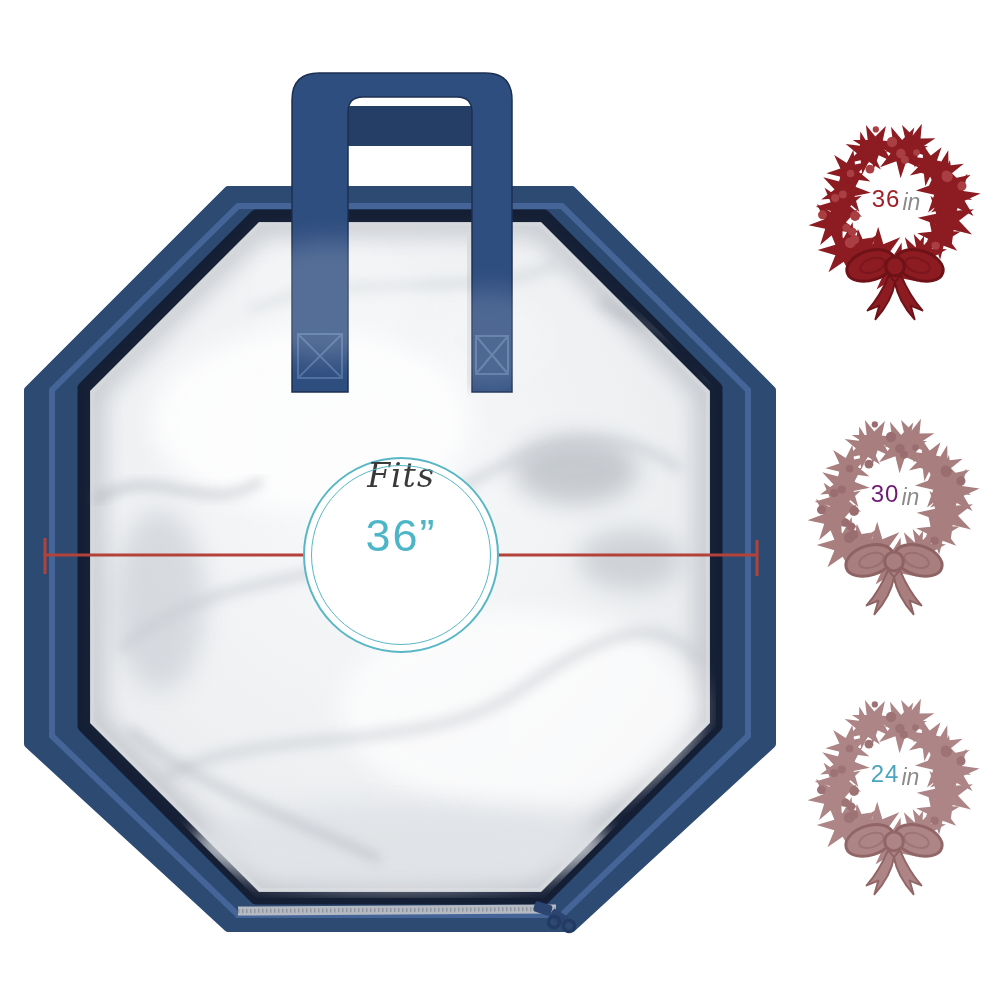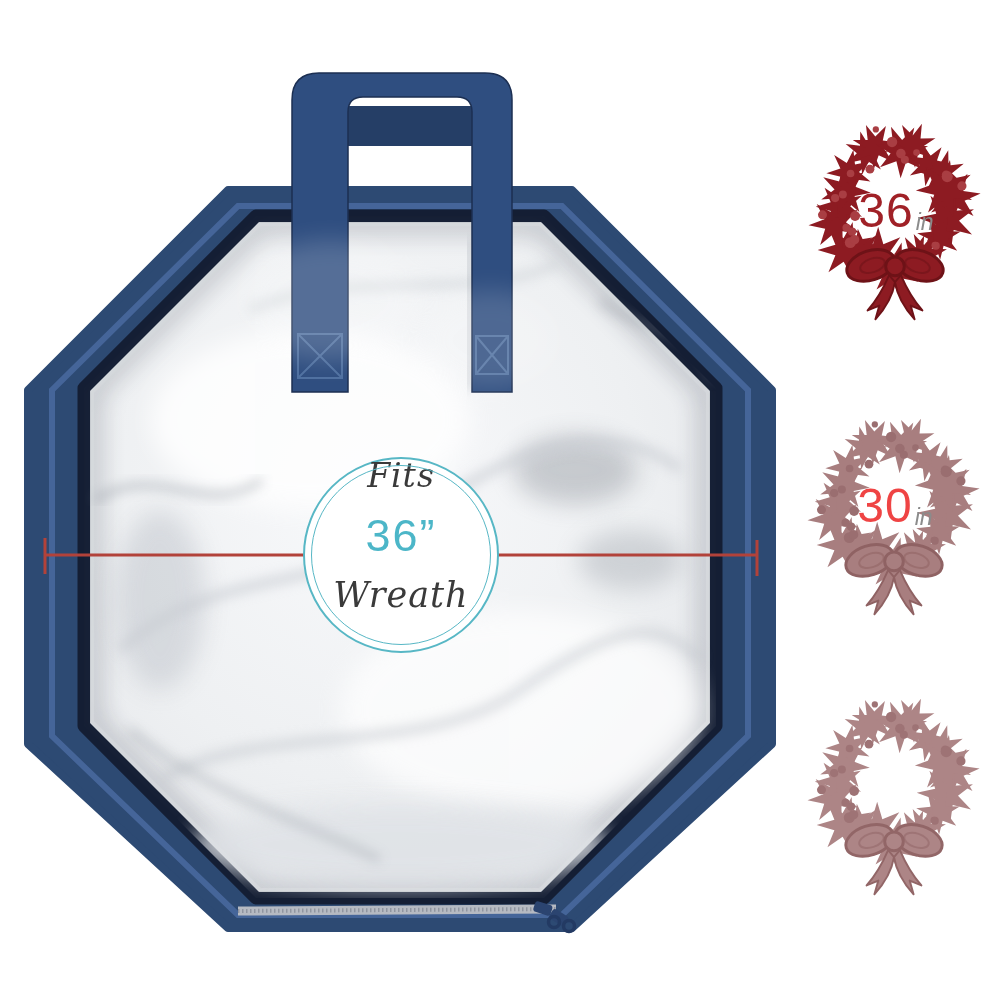--- a/index.html
+++ b/index.html
@@ -15,21 +15,21 @@
   .script-text{font-family:"DejaVu Serif",serif;font-style:italic;color:var(--script,#3a3a3a);
     line-height:1.05;letter-spacing:1px;}
   #badge-fits{font-size:33px;}
   #badge-size{font-size:45px;color:var(--size-text,#4cb6c8);font-weight:300;
     letter-spacing:2px;line-height:1.1;margin:17px 0;}
   #badge-wreath{font-size:35px;}
   
   .wreath{position:absolute;width:196px;height:227px;}
   .wreath svg{position:absolute;left:0;top:0;width:196px;height:227px;}
   .wreath-size{position:absolute;left:0;right:0;top:84px;text-align:center;line-height:1;}
-  .wreath-size .num{font-size:48px;font-weight:300;letter-spacing:1px;}
+  .wreath-size .num{font-size:24px;font-weight:300;letter-spacing:1px;}
   .wreath-size .unit{font-size:23px;font-style:italic;position:relative;top:3px;left:2px;}
   #wreath-1{left:797px;top:103px;}
   #wreath-2{left:796px;top:398px;}
   #wreath-3{left:796px;top:678px;}
 </style>
 </head>
 <body>
 
 <div id="stage" style="--ring: #57b7c5; --size-text: #4cb6c8; --script: #3a3a3a; --dim: #b2423a; --navy: #2d4a73; --navy-dark: #1d3050; --handle: #2f4e80; --handle-dark: #253e66; --stripe: #47669b; --tape: #b6bac2;">
 
@@ -112,21 +112,20 @@
       <line x1="45" y1="555" x2="310" y2="555"></line>
       <line x1="490" y1="555" x2="757" y2="555"></line>
       <line x1="757" y1="540" x2="757" y2="576"></line>
     </g>
   </svg>
 
   <div id="size-badge">
     <div class="inner-ring"></div>
     <div id="badge-fits" class="script-text">Fits</div>
     <div id="badge-size">36”</div>
-    <div id="badge-wreath" class="script-text">Wreath</div>
   </div>
 
   <div id="wreath-1" class="wreath">
     <svg viewBox="0 0 200 232">
         <polygon points="157.6,124.3 154.0,106.6 136.8,112.0 148.3,98.1 133.3,88.0 151.4,88.4 149.9,70.4 160.9,84.8 174.1,72.4 169.7,90.0 187.5,92.5 171.1,100.0 180.2,115.6 164.1,107.4" fill="#8d1b22"></polygon>
         <polygon points="123.2,117.2 142.1,113.1 136.2,94.8 151.1,107.0 161.8,90.9 161.5,110.2 180.7,108.5 165.4,120.4 178.7,134.3 160.0,129.8 157.4,148.9 149.2,131.4 132.6,141.2 141.3,124.0" fill="#8d1b22"></polygon>
         <polygon points="154.2,116.4 152.4,131.0 167.2,131.4 154.6,139.1 163.6,150.9 149.7,145.8 146.1,160.2 141.3,146.1 127.9,152.3 135.9,139.8 122.7,133.1 137.4,131.6 134.4,117.1 144.8,127.7" fill="#8d1b22"></polygon>
         <polygon points="130.3,179.1 125.6,164.3 111.4,170.4 120.1,157.6 106.4,150.2 121.9,149.0 119.1,133.8 129.7,145.1 139.9,133.4 137.6,148.8 153.1,149.4 139.7,157.2 148.8,169.8 134.4,164.2" fill="#8d1b22"></polygon>
         <polygon points="129.8,135.5 128.8,150.2 143.5,149.8 131.3,158.1 140.9,169.4 126.8,165.1 123.9,179.6 118.5,165.8 105.4,172.6 112.7,159.8 99.2,153.8 113.8,151.6 110.1,137.3 121.0,147.3" fill="#8d1b22"></polygon>
         <polygon points="124.0,182.7 106.3,179.0 104.5,196.9 96.3,180.8 81.1,190.5 88.7,174.1 71.6,168.3 89.1,164.0 83.0,147.0 97.3,158.0 106.8,142.6 107.1,160.7 125.1,158.5 111.1,170.0" fill="#8d1b22"></polygon>
@@ -237,21 +236,21 @@
           <ellipse cx="75" cy="166" rx="25" ry="15" transform="rotate(-18 75 166)"></ellipse>
           <ellipse cx="125" cy="166" rx="25" ry="15" transform="rotate(18 125 166)"></ellipse>
           <path d="M94,176 C88,190 81,202 72,212 L84,207 L80,221 C91,209 98,195 100,183 Z" stroke-width="2"></path>
           <path d="M106,176 C112,190 119,202 128,212 L116,207 L120,221 C109,209 102,195 100,183 Z" stroke-width="2"></path>
           <ellipse cx="77" cy="166" rx="13" ry="7" transform="rotate(-18 77 166)" fill="none" stroke-width="2" opacity="0.55"></ellipse>
           <ellipse cx="123" cy="166" rx="13" ry="7" transform="rotate(18 123 166)" fill="none" stroke-width="2" opacity="0.55"></ellipse>
           <circle cx="100" cy="167" r="9.5"></circle>
         </g>
       </svg>
     <div class="wreath-size">
-      <span class="num" style="color: #ef4444; text-align: center;">30</span><span class="unit" style="color: rgb(139, 139, 139);">in</span>
+      <span class="num" style="color: #701a75; text-align: center;">30</span><span class="unit" style="color: rgb(139, 139, 139);">in</span>
     </div>
   </div>
 
   <div id="wreath-3" class="wreath">
     <svg viewBox="0 0 200 232">
         <polygon points="157.6,124.3 154.0,106.6 136.8,112.0 148.3,98.1 133.3,88.0 151.4,88.4 149.9,70.4 160.9,84.8 174.1,72.4 169.7,90.0 187.5,92.5 171.1,100.0 180.2,115.6 164.1,107.4" fill="#ad8586"></polygon>
         <polygon points="123.2,117.2 142.1,113.1 136.2,94.8 151.1,107.0 161.8,90.9 161.5,110.2 180.7,108.5 165.4,120.4 178.7,134.3 160.0,129.8 157.4,148.9 149.2,131.4 132.6,141.2 141.3,124.0" fill="#ad8586"></polygon>
         <polygon points="154.2,116.4 152.4,131.0 167.2,131.4 154.6,139.1 163.6,150.9 149.7,145.8 146.1,160.2 141.3,146.1 127.9,152.3 135.9,139.8 122.7,133.1 137.4,131.6 134.4,117.1 144.8,127.7" fill="#ad8586"></polygon>
         <polygon points="130.3,179.1 125.6,164.3 111.4,170.4 120.1,157.6 106.4,150.2 121.9,149.0 119.1,133.8 129.7,145.1 139.9,133.4 137.6,148.8 153.1,149.4 139.7,157.2 148.8,169.8 134.4,164.2" fill="#ad8586"></polygon>
         <polygon points="129.8,135.5 128.8,150.2 143.5,149.8 131.3,158.1 140.9,169.4 126.8,165.1 123.9,179.6 118.5,165.8 105.4,172.6 112.7,159.8 99.2,153.8 113.8,151.6 110.1,137.3 121.0,147.3" fill="#ad8586"></polygon>
@@ -299,15 +298,18 @@
         <g stroke="#926667" stroke-width="3" fill="#ad8586" stroke-linejoin="round">
           <ellipse cx="75" cy="166" rx="25" ry="15" transform="rotate(-18 75 166)"></ellipse>
           <ellipse cx="125" cy="166" rx="25" ry="15" transform="rotate(18 125 166)"></ellipse>
           <path d="M94,176 C88,190 81,202 72,212 L84,207 L80,221 C91,209 98,195 100,183 Z" stroke-width="2"></path>
           <path d="M106,176 C112,190 119,202 128,212 L116,207 L120,221 C109,209 102,195 100,183 Z" stroke-width="2"></path>
           <ellipse cx="77" cy="166" rx="13" ry="7" transform="rotate(-18 77 166)" fill="none" stroke-width="2" opacity="0.55"></ellipse>
           <ellipse cx="123" cy="166" rx="13" ry="7" transform="rotate(18 123 166)" fill="none" stroke-width="2" opacity="0.55"></ellipse>
           <circle cx="100" cy="167" r="9.5"></circle>
         </g>
       </svg>
+    <div class="wreath-size">
+      <span class="num" style="color: rgb(75, 164, 189);">24</span><span class="unit" style="color: rgb(139, 139, 139);">in</span>
+    </div>
   </div>
 
 </div>
 
 </body></html>

